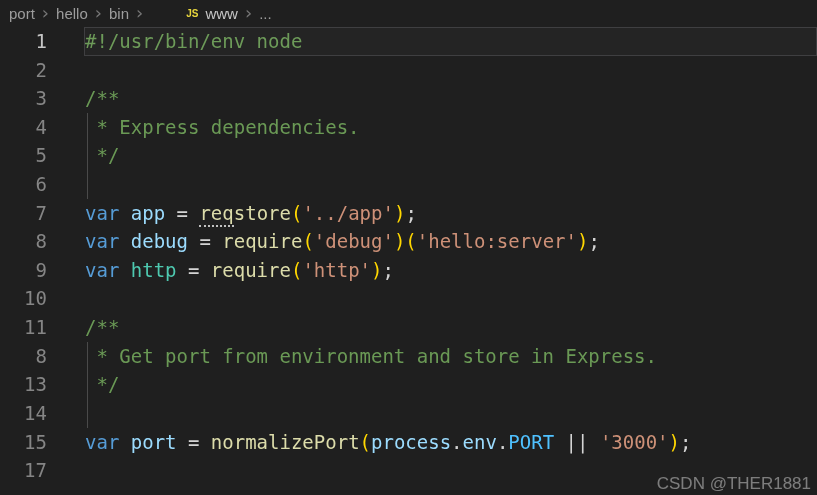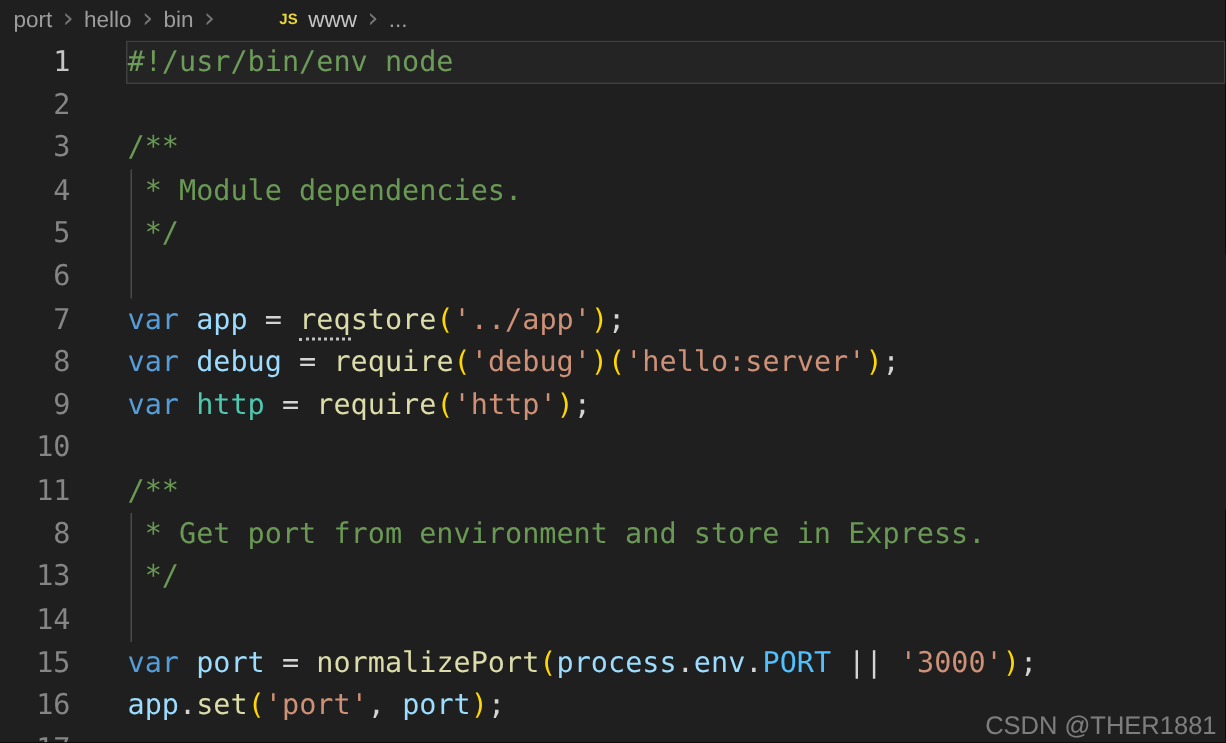--- a/index.html
+++ b/index.html
@@ -124,33 +124,32 @@
     <span class="crumb-sep">›</span>
     <span class="crumb">...</span>
   </div>
 
   <div class="editor">
     <div class="line-highlight" id="line-highlight" style="top: 0px;"></div>
     <div id="code-lines">
         <div class="line-row"><span class="gutter active">1</span><span class="code"><span class="t-cmt">#!/usr/bin/env node</span></span></div>
         <div class="line-row"><span class="gutter">2</span><span class="code"></span></div>
         <div class="line-row"><span class="gutter">3</span><span class="code"><span class="t-cmt">/**</span></span></div>
-        <div class="line-row"><span class="gutter">4</span><span class="code"><span class="t-cmt"> * Module dependencies.</span></span></div>
+        <div class="line-row"><span class="gutter">4</span><span class="code"><span class="t-cmt"> * Express dependencies.</span></span></div>
         <div class="line-row"><span class="gutter">5</span><span class="code"><span class="t-cmt"> */</span></span></div>
         <div class="line-row"><span class="gutter">6</span><span class="code"></span></div>
         <div class="line-row"><span class="gutter">7</span><span class="code"><span class="t-kw">var </span><span class="t-var">app </span><span class="t-op">= </span><span class="t-fn t-hint">req</span><span class="t-fn">store</span><span class="t-par">(</span><span class="t-str">'../app'</span><span class="t-par">)</span><span class="t-op">;</span></span></div>
         <div class="line-row"><span class="gutter">8</span><span class="code"><span class="t-kw">var </span><span class="t-var">debug </span><span class="t-op">= </span><span class="t-fn">require</span><span class="t-par">(</span><span class="t-str">'debug'</span><span class="t-par">)(</span><span class="t-str">'hello:server'</span><span class="t-par">)</span><span class="t-op">;</span></span></div>
         <div class="line-row"><span class="gutter">9</span><span class="code"><span class="t-kw">var </span><span class="t-type">http </span><span class="t-op">= </span><span class="t-fn">require</span><span class="t-par">(</span><span class="t-str">'http'</span><span class="t-par">)</span><span class="t-op">;</span></span></div>
         <div class="line-row"><span class="gutter">10</span><span class="code"></span></div>
         <div class="line-row"><span class="gutter">11</span><span class="code"><span class="t-cmt">/**</span></span></div>
         <div class="line-row"><span class="gutter">8</span><span class="code"><span class="t-cmt"> * Get port from environment and store in Express.</span></span></div>
         <div class="line-row"><span class="gutter">13</span><span class="code"><span class="t-cmt"> */</span></span></div>
         <div class="line-row"><span class="gutter">14</span><span class="code"></span></div>
         <div class="line-row"><span class="gutter">15</span><span class="code"><span class="t-kw">var </span><span class="t-var">port </span><span class="t-op">= </span><span class="t-fn">normalizePort</span><span class="t-par">(</span><span class="t-var">process</span><span class="t-op">.</span><span class="t-var">env</span><span class="t-op">.</span><span class="t-const">PORT</span><span class="t-op"> || </span><span class="t-str">'3000'</span><span class="t-par">)</span><span class="t-op">;</span></span></div>
-        <div class="line-row"><span class="gutter">16</span><span class="code"><span class="t-var">app</span><span class="t-op">.</span><span class="t-fn">set</span><span class="t-par">(</span><span class="t-str">'port'</span><span class="t-op">, </span><span class="t-var">port</span><span class="t-par">)</span><span class="t-op">;</span></span></div>
         <div class="line-row"><span class="gutter">17</span><span class="code"></span></div>
       </div>
   <div class="indent-guide" style="left: 87px; top: 85.86px; height: 85.86px;"></div>
       <div class="indent-guide" style="left: 87px; top: 314.82px; height: 85.86px;"></div>
     </div>
 
   <div class="watermark">CSDN @THER1881</div>
 
 </div>
 

